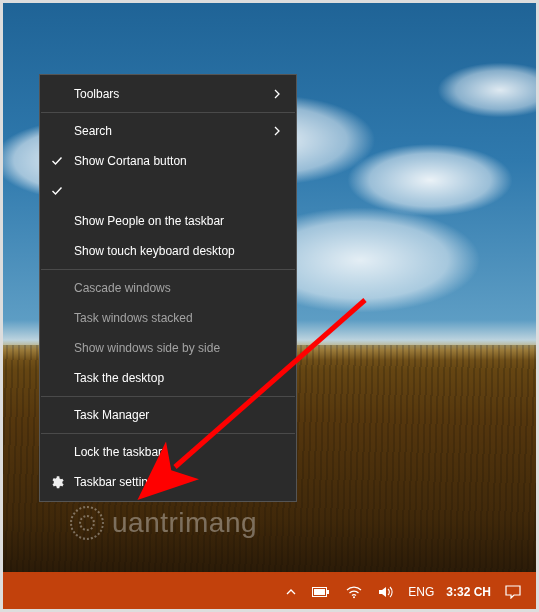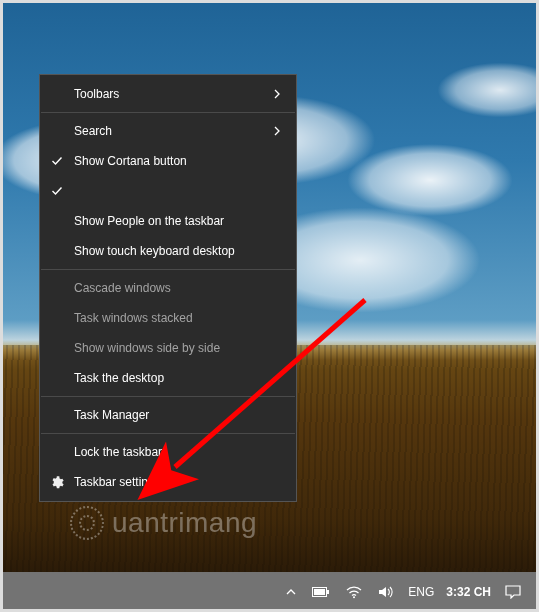--- a/index.html
+++ b/index.html
@@ -86,21 +86,21 @@
     width:34px; height:34px; border:2px dotted rgba(255,255,255,.35); border-radius:50%;
     display:flex; align-items:center; justify-content:center;
   }
   .watermark .wm-logo::after{
     content:""; width:12px; height:12px; border:2px dotted rgba(255,255,255,.35); border-radius:50%;
   }
 
   
   .taskbar {
     position:absolute; left:0; right:0; bottom:0; height:40px;
-    background:#737373;
+    background:#c2410c;
     display:flex; align-items:center; justify-content:flex-end;
     padding: 0 4px 0 0;
     color:#fff;
     font-size:12px;
   }
   .tray { display:flex; align-items:center; gap:0; height:100%; }
   .tray-item {
     height:100%; display:flex; align-items:center; justify-content:center;
     padding: 0 8px; cursor:pointer;
   }

